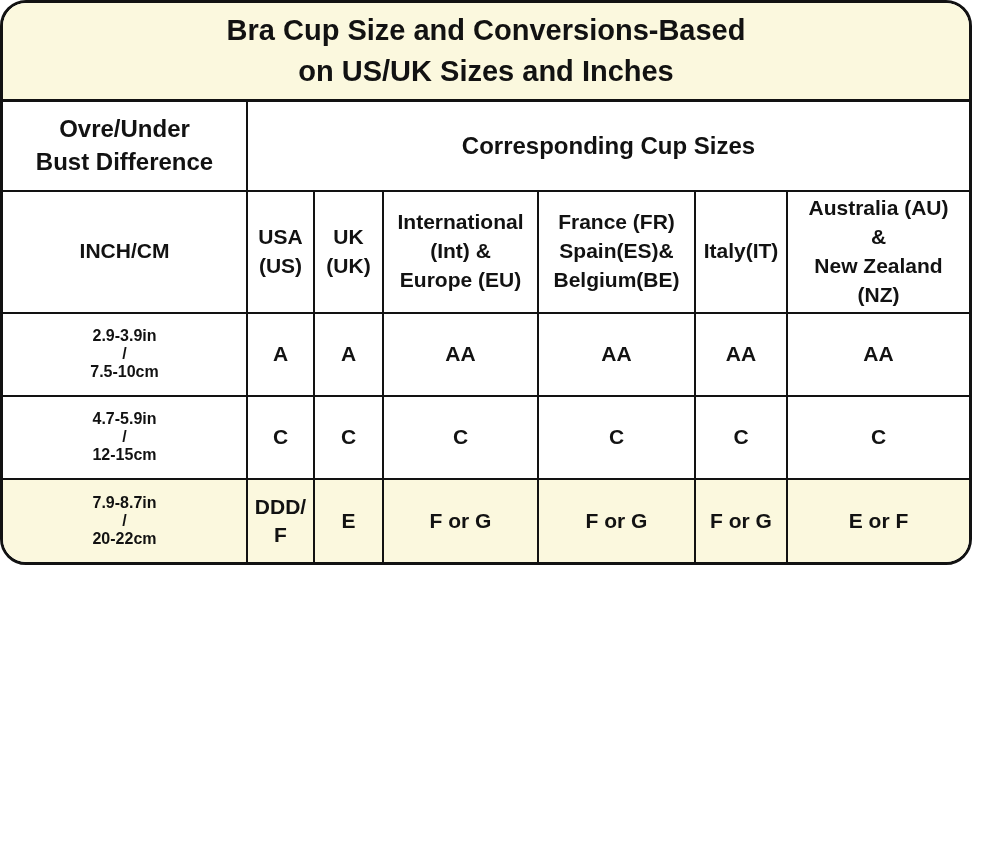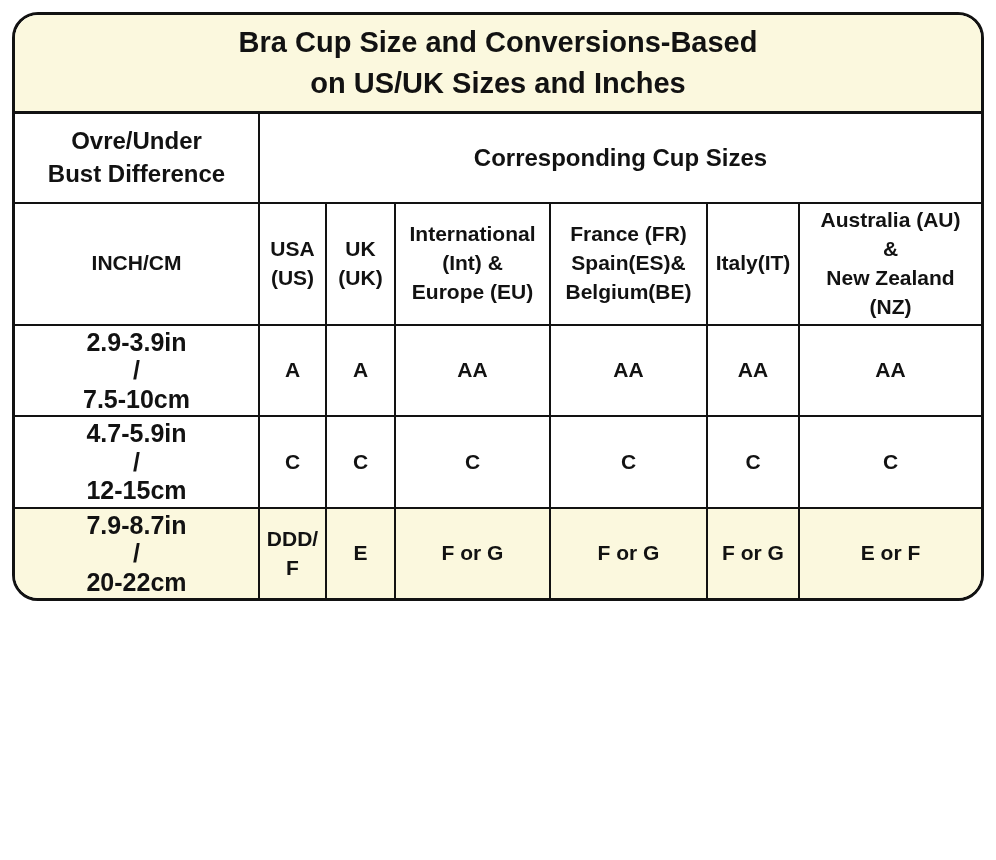--- a/index.html
+++ b/index.html
@@ -9,21 +9,20 @@
   }
   *{box-sizing:border-box;}
   html,body{margin:0;padding:0;}
   body{
     width:996px;height:860px;
     background:var(--white);
     font-family:"Liberation Sans","DejaVu Sans",sans-serif;
     color:var(--ink);
   }
   .frame{
-    margin:12px;
     width:972px;
     border:3px solid var(--ink);
     border-radius:26px;
     overflow:hidden;
     background:var(--white);
   }
   table{
     width:100%;
     border-collapse:collapse;
     table-layout:fixed;
@@ -61,21 +60,21 @@
     background:var(--white);
     font-size:21px;
     line-height:1.38;
   }
   .r-data td{
     height:83px;
     font-size:21px;
     line-height:1.35;
   }
   .r-data td.range{
-    font-size:25px;
+    font-size:16px;
     line-height:1.14;
   }
   .r-data.plain td{background:var(--white);}
   .r-data.shade td{background:var(--cream);}
 </style>
 </head>
 <body>
 
 <div class="frame">
   <table>

